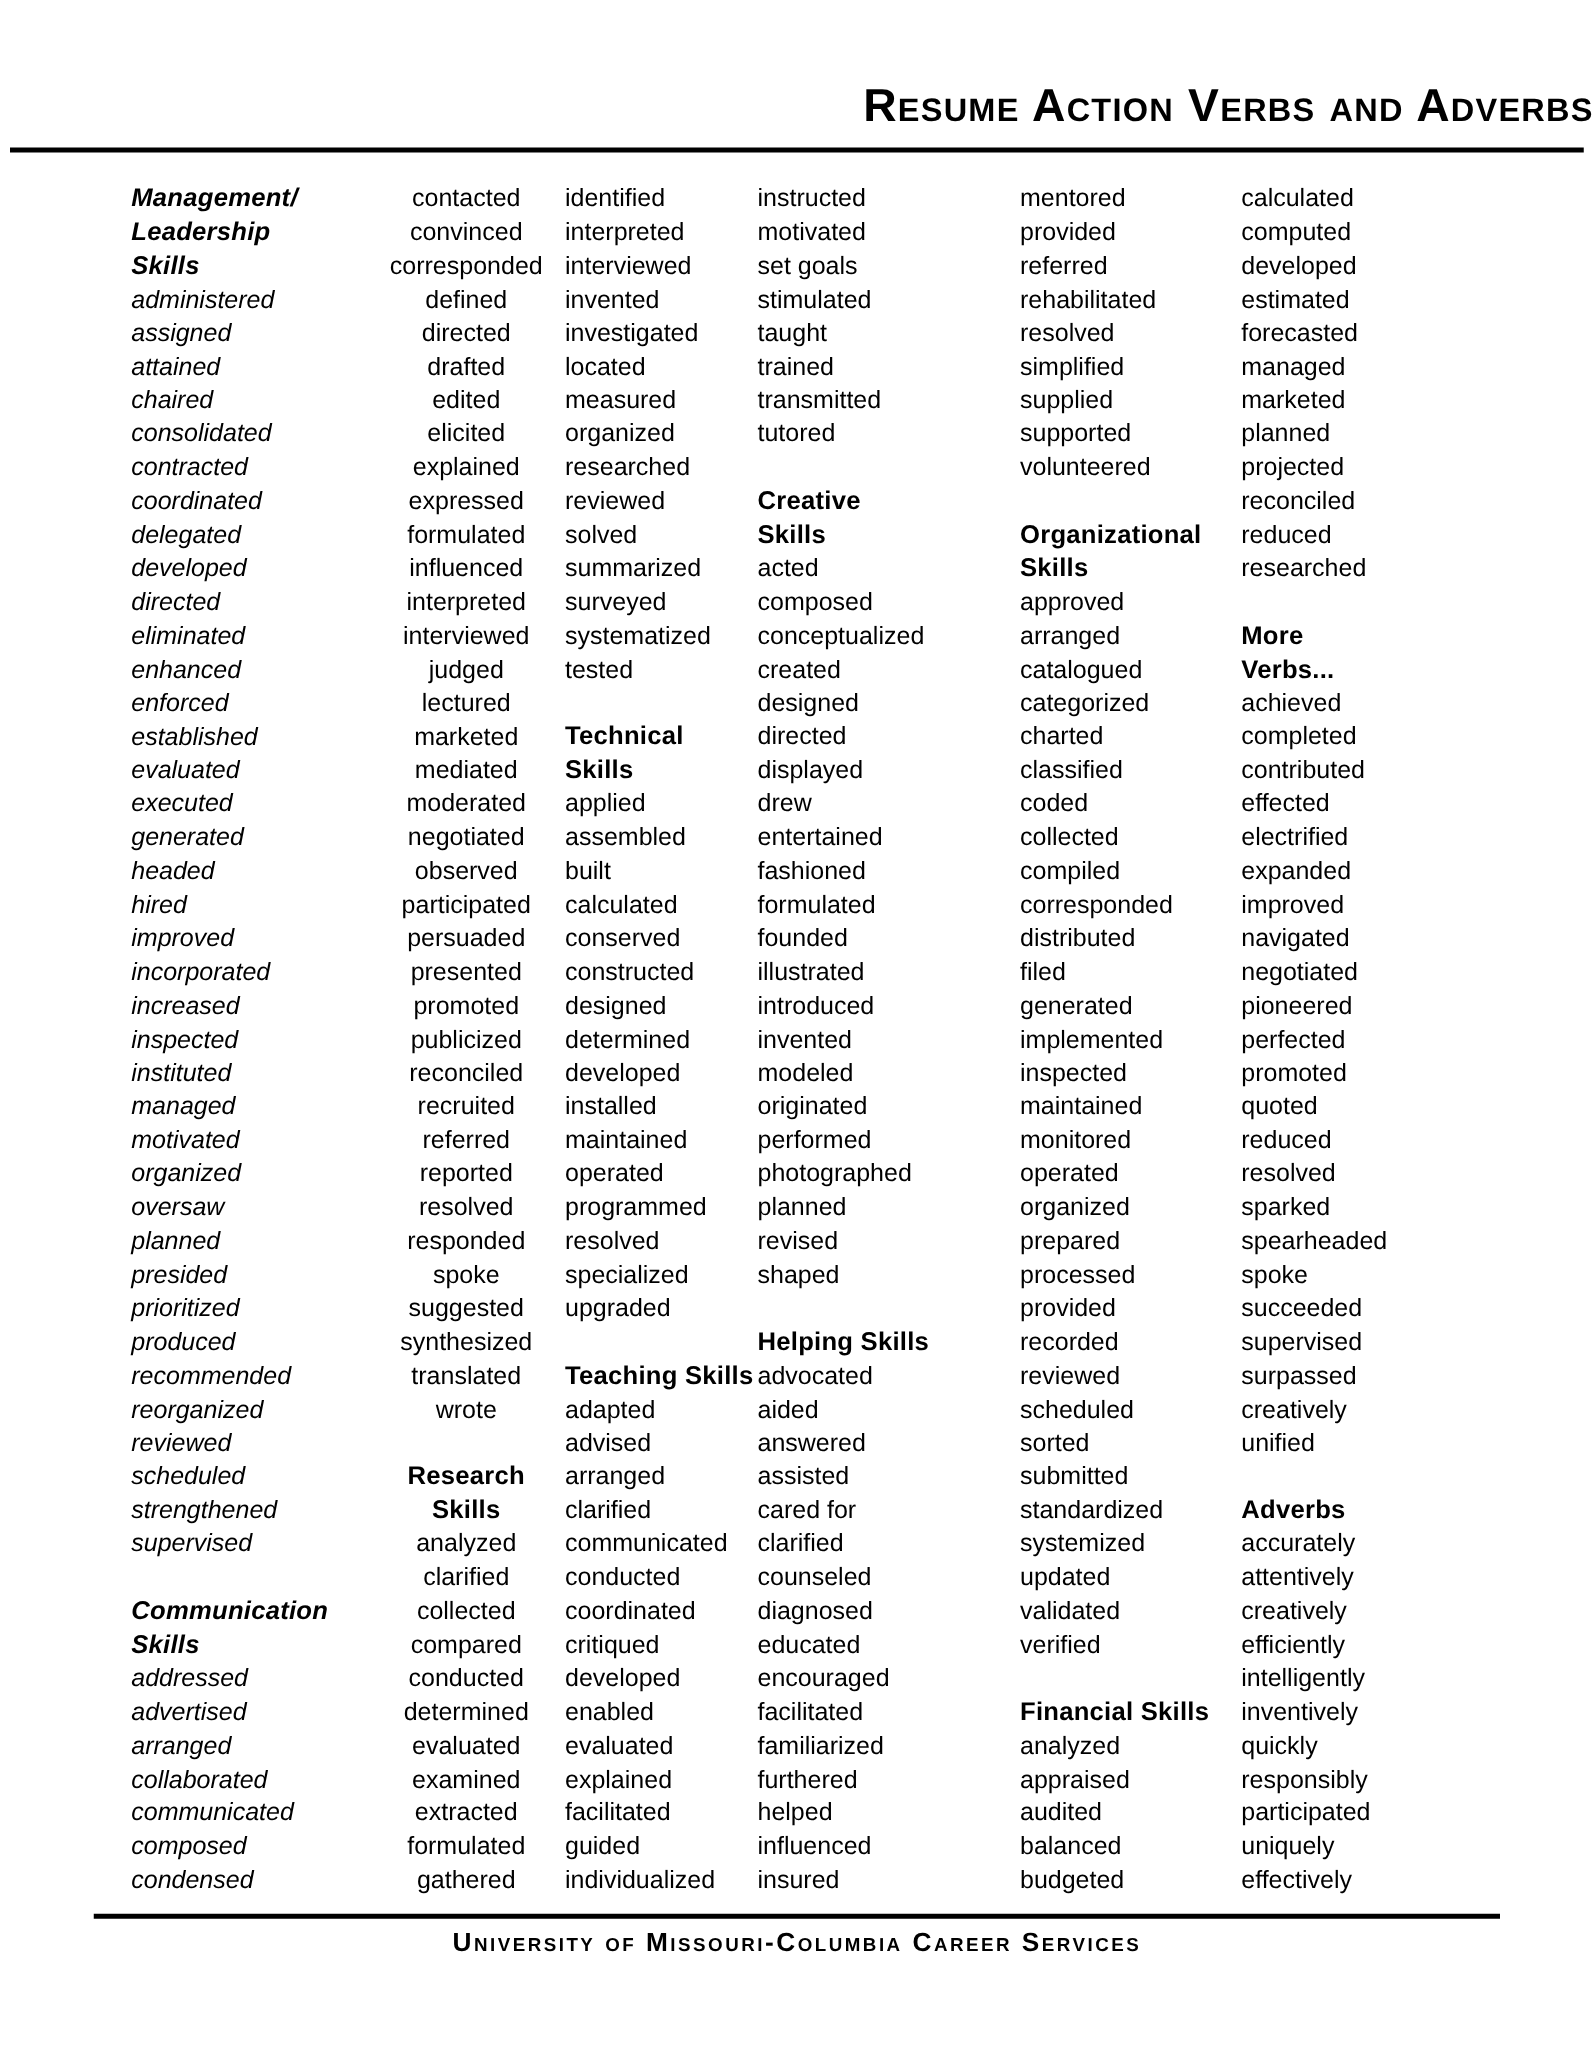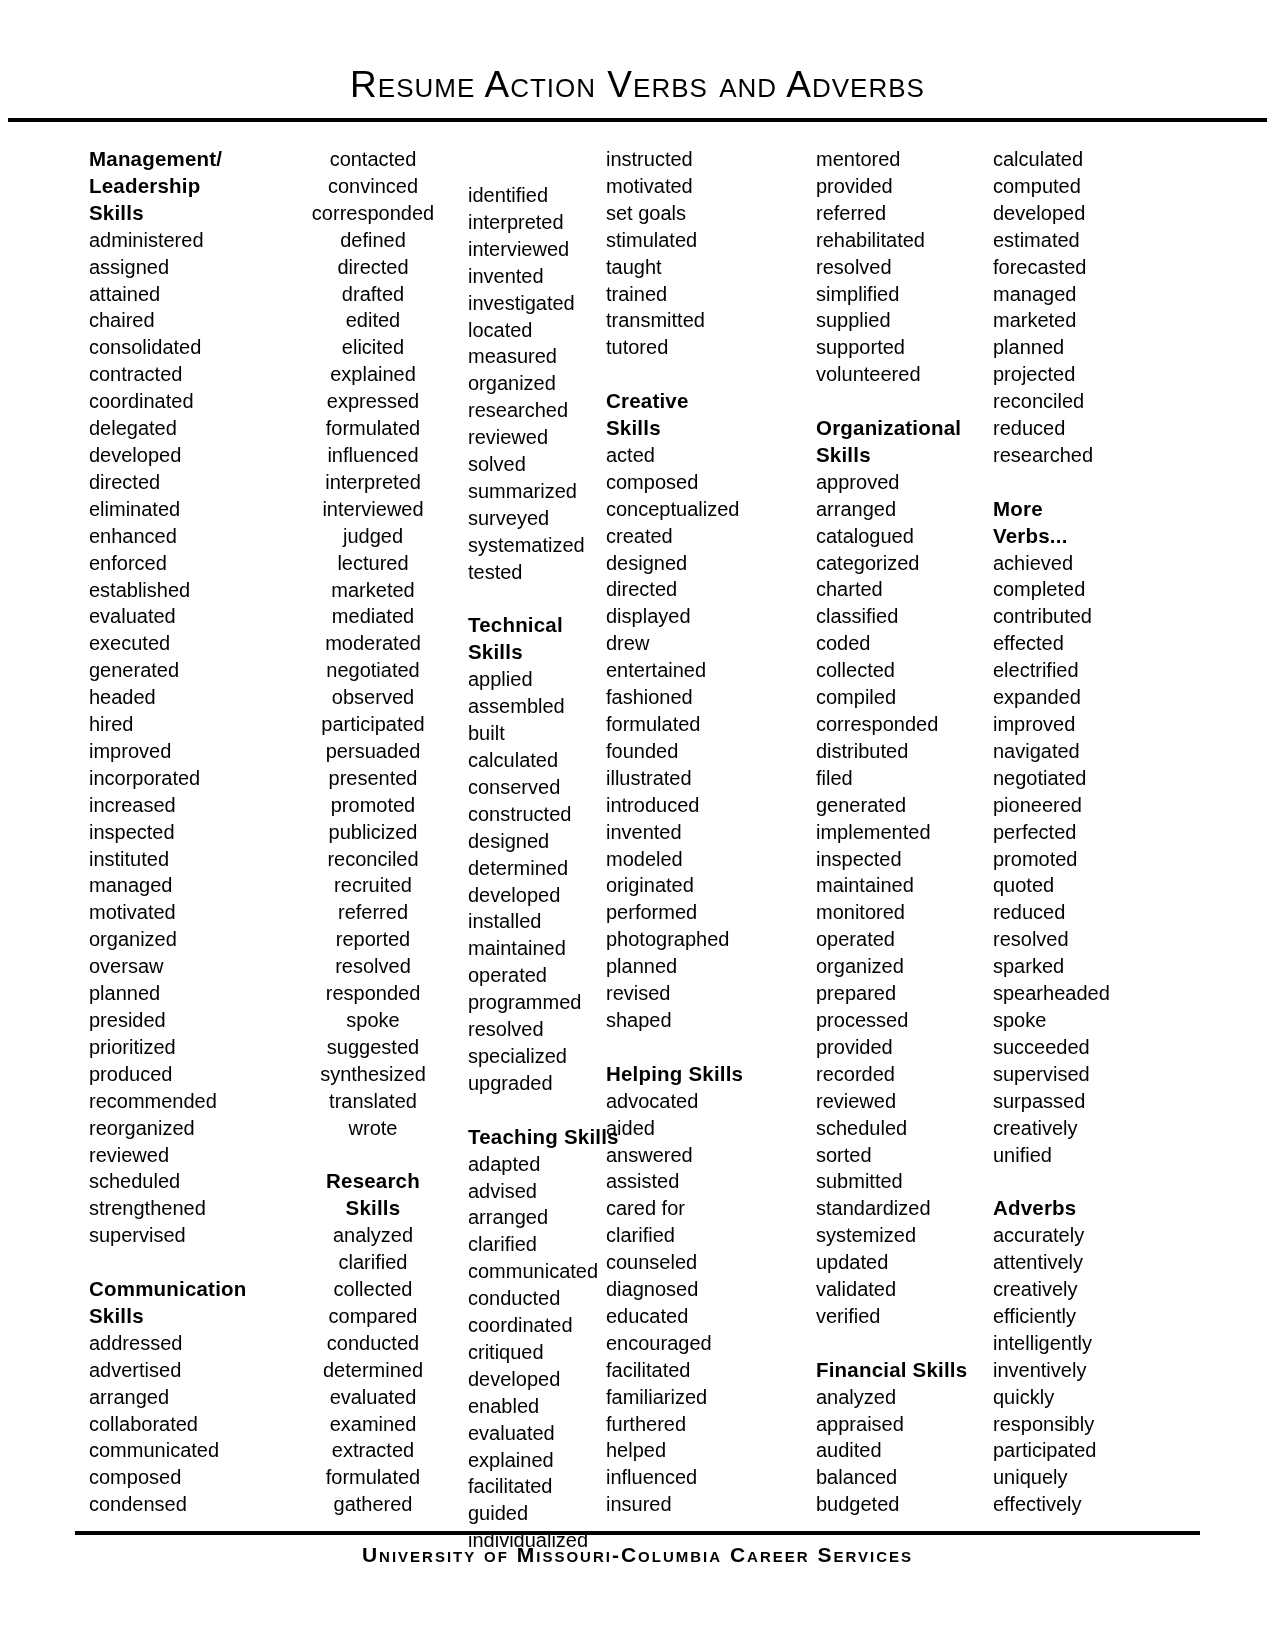--- a/index.html
+++ b/index.html
@@ -1,25 +1,25 @@
 <!DOCTYPE html>
 <html><head>
 <meta charset="utf-8">
 <style>
   html,body{margin:0;padding:0;background:#fff;}
   .page{position:relative;width:1275px;height:1650px;background:#ffffff;
         font-family:"Liberation Sans",sans-serif;color:#000;overflow:hidden;}
-  .title{position:absolute;top:64px;left:0;width:100%;text-align:center;
-         font-weight:400;font-size:37px;font-variant:small-caps;letter-spacing:1px;}
+  .title{position:absolute;top:64px;left:0;width:100%;text-align:right;
+         font-weight:700;font-size:37px;font-variant:small-caps;letter-spacing:1px;}
   .rule{position:absolute;background:#000;height:4px;}
   .top-rule{top:118px;left:8px;right:8px;}
   .bottom-rule{top:1531px;left:75px;right:75px;}
   .col{position:absolute;top:146px;width:180px;font-size:20px;line-height:26.9px;
        white-space:nowrap;}
-  .col-0{left:89px;} .col-1{left:283px;text-align:center;} .col-2{left:468px;margin-top:36px;}
+  .col-0{left:105px;font-style:italic;} .col-1{left:283px;text-align:center;} .col-2{left:452px;}
   .col-3{left:606px;} .col-4{left:816px;} .col-5{left:993px;}
   .group-header{font-weight:700;font-size:20.5px;letter-spacing:0.2px;}
   .word{}
   .spacer{height:26.9px;}
   .footer-text{position:absolute;top:1543px;left:0;width:100%;text-align:center;
                font-weight:700;font-size:21px;font-variant:small-caps;letter-spacing:2px;}
 </style>
 </head>
 <body>
 

